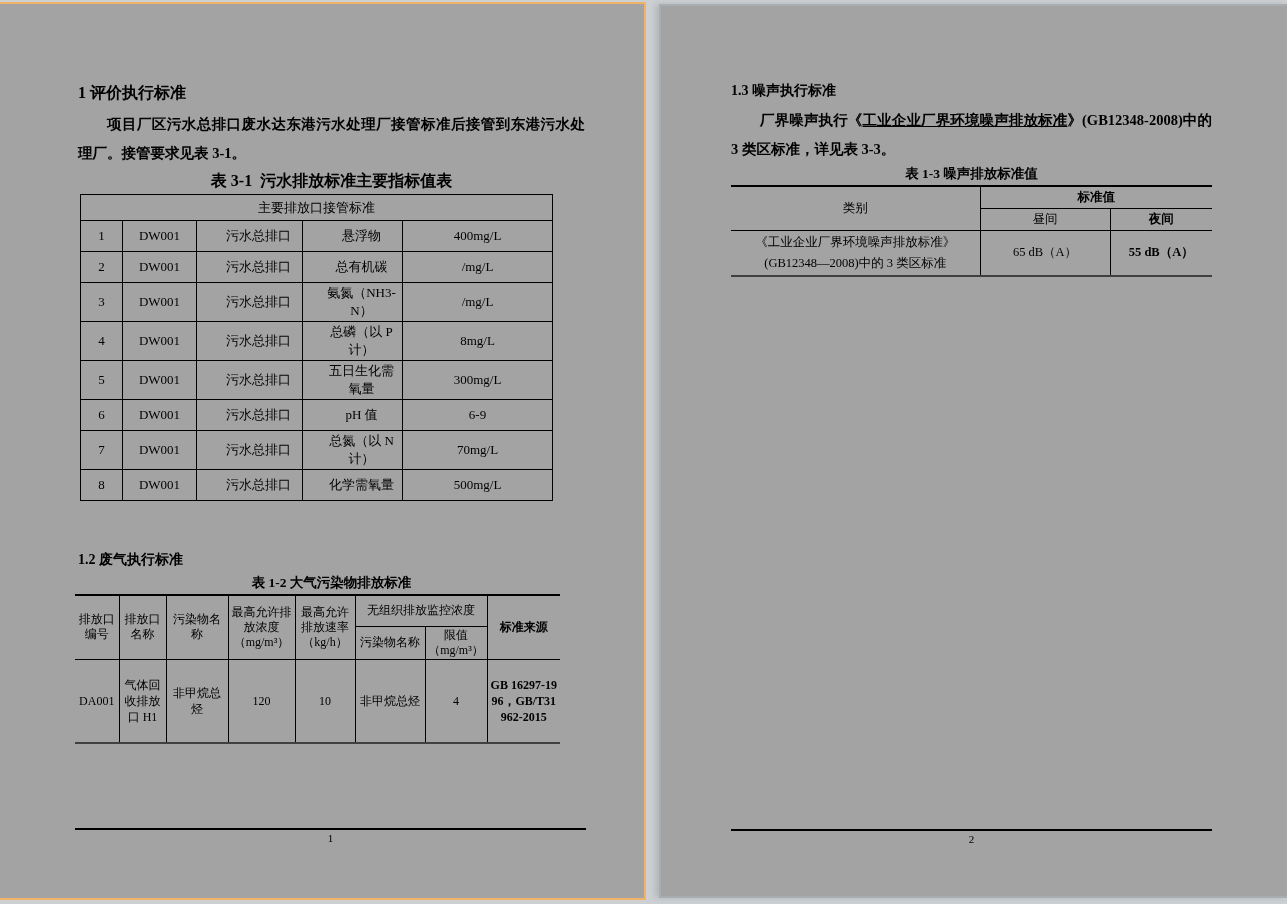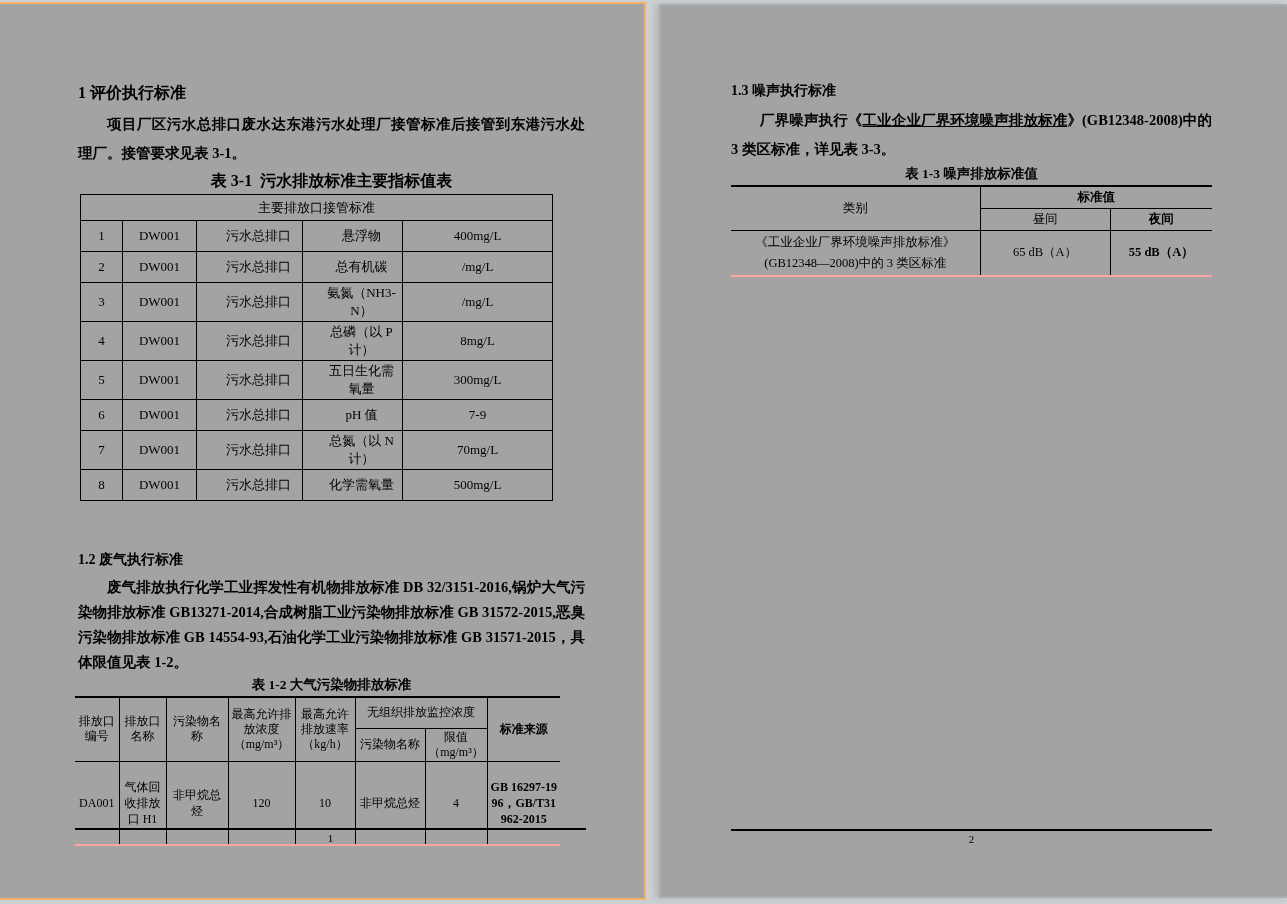--- a/index.html
+++ b/index.html
@@ -48,21 +48,21 @@
   table { border-collapse:collapse; table-layout:fixed; }
   td, th { font-weight:normal; text-align:center; vertical-align:middle; padding:1px 2px; }
 
   
   .t31 { width:472px; margin-left:2px; font-size:13px;border-radius:19px; }
   .t31 td { border:1px solid #000; height:31px; }
   .t31 .merged { height:26px; }
   .t31 .c-param { text-align:center; padding-left:20px; }
 
   
-  .no-outer { border-top:2px solid #000; border-bottom:2px solid #fca5a5; }
+  .no-outer { border-top:2px solid #000; border-bottom:2px solid #404040; }
   .no-outer td, .no-outer th { border:1px solid #000; }
   .no-outer .no-l { border-left:none; }
   .no-outer .no-r { border-right:none;font-weight:bold; }
 
   .t12 { width:485px; margin-left:-3px; font-size:12px; }
   .t12 th { height:31px; line-height:15px; }
   .t12 td { height:84px; line-height:16px; }
   .t12 .src { word-break:break-all; }
 
   .t13 { width:481px; font-size:12.5px; }
@@ -135,41 +135,40 @@
         <td>DW001</td>
         <td class="c-param">污水总排口</td>
         <td class="c-param">五日生化需氧量</td>
         <td>300mg/L</td>
       </tr>
       <tr>
         <td>6</td>
         <td>DW001</td>
         <td class="c-param">污水总排口</td>
         <td class="c-param">pH 值</td>
-        <td>7-9</td>
+        <td>6-9</td>
       </tr>
       <tr>
         <td>7</td>
         <td>DW001</td>
         <td class="c-param">污水总排口</td>
         <td class="c-param">总氮（以 N 计）</td>
         <td>70mg/L</td>
       </tr>
       <tr>
         <td>8</td>
         <td>DW001</td>
         <td class="c-param">污水总排口</td>
         <td class="c-param">化学需氧量</td>
         <td>500mg/L</td>
       </tr>
     </tbody>
       </table>
 
     <h2 class="doc-h2 sp">1.2 废气执行标准</h2>
-    <p class="para tight">废气排放执行化学工业挥发性有机物排放标准 DB 32/3151-2016,锅炉大气污染物排放标准 GB13271-2014,合成树脂工业污染物排放标准 GB 31572-2015,恶臭污染物排放标准 GB 14554-93,石油化学工业污染物排放标准 GB 31571-2015，具体限值见表 1-2。</p>
 
     <div class="tbl-caption small">表 1-2 大气污染物排放标准</div>
 
     <table class="t12 no-outer">
       <colgroup>
           <col style="width:44px">
           <col style="width:47px">
           <col style="width:62px">
           <col style="width:67px">
           <col style="width:60px">

